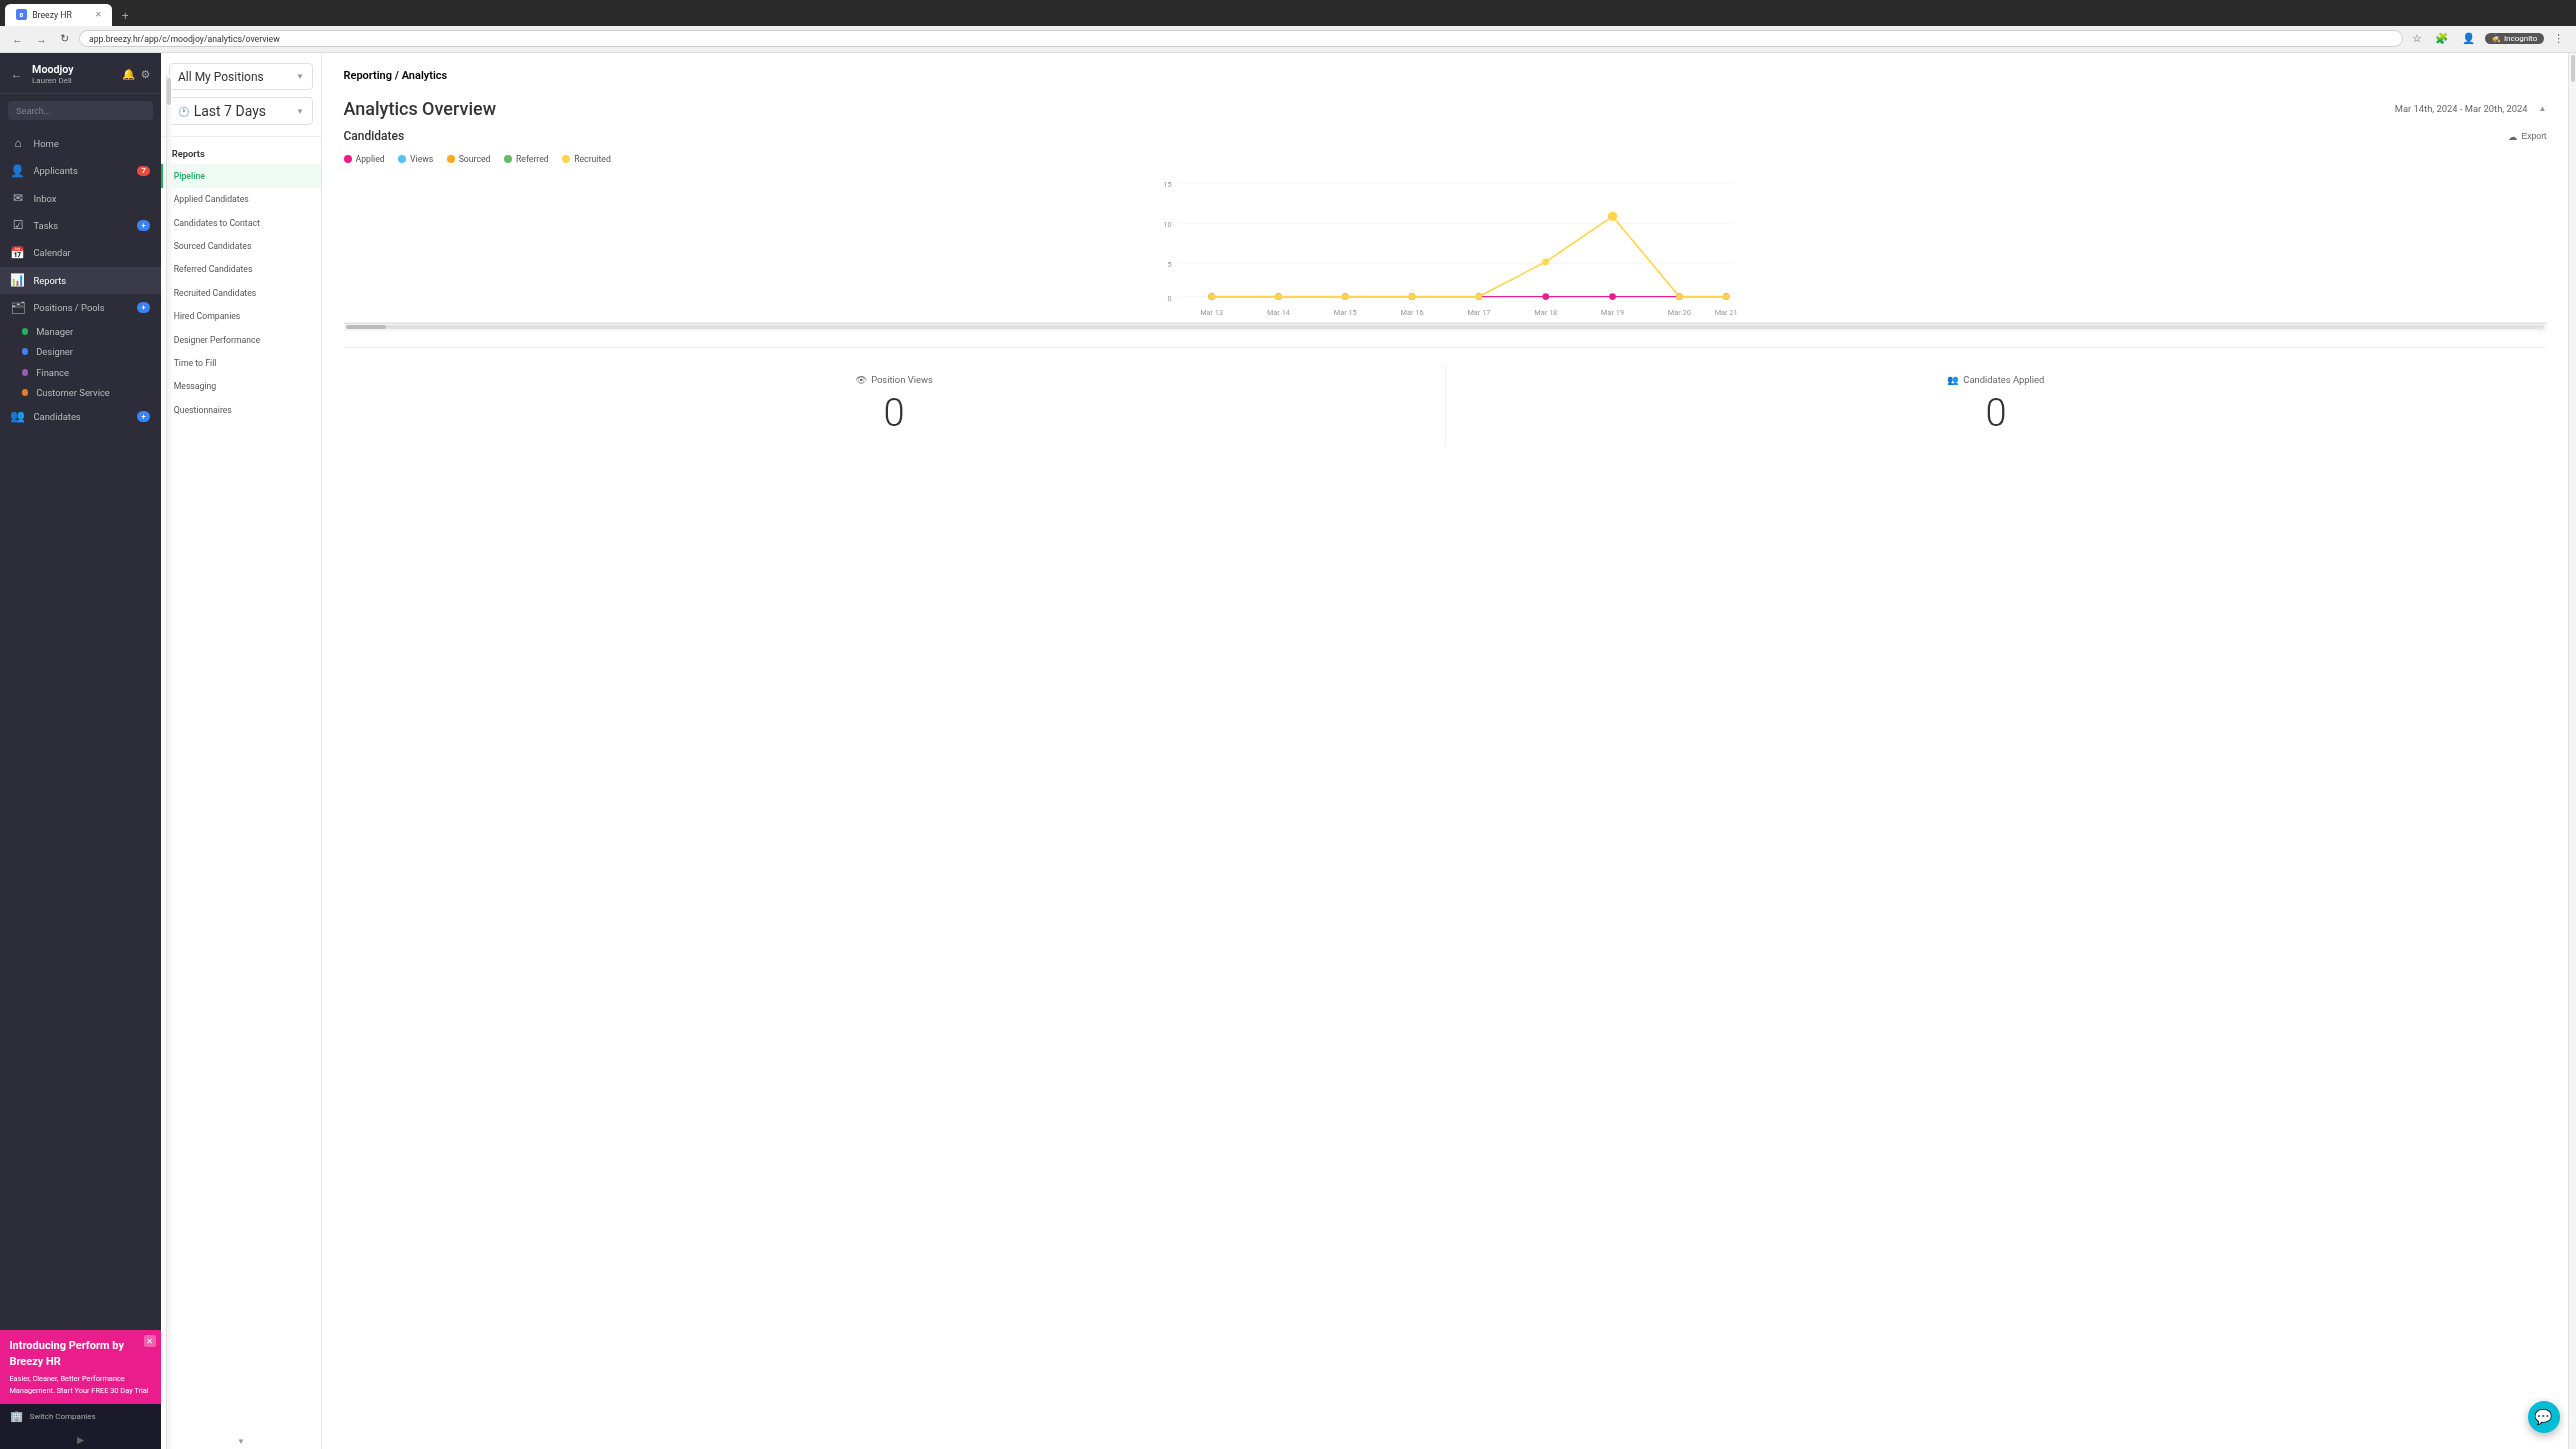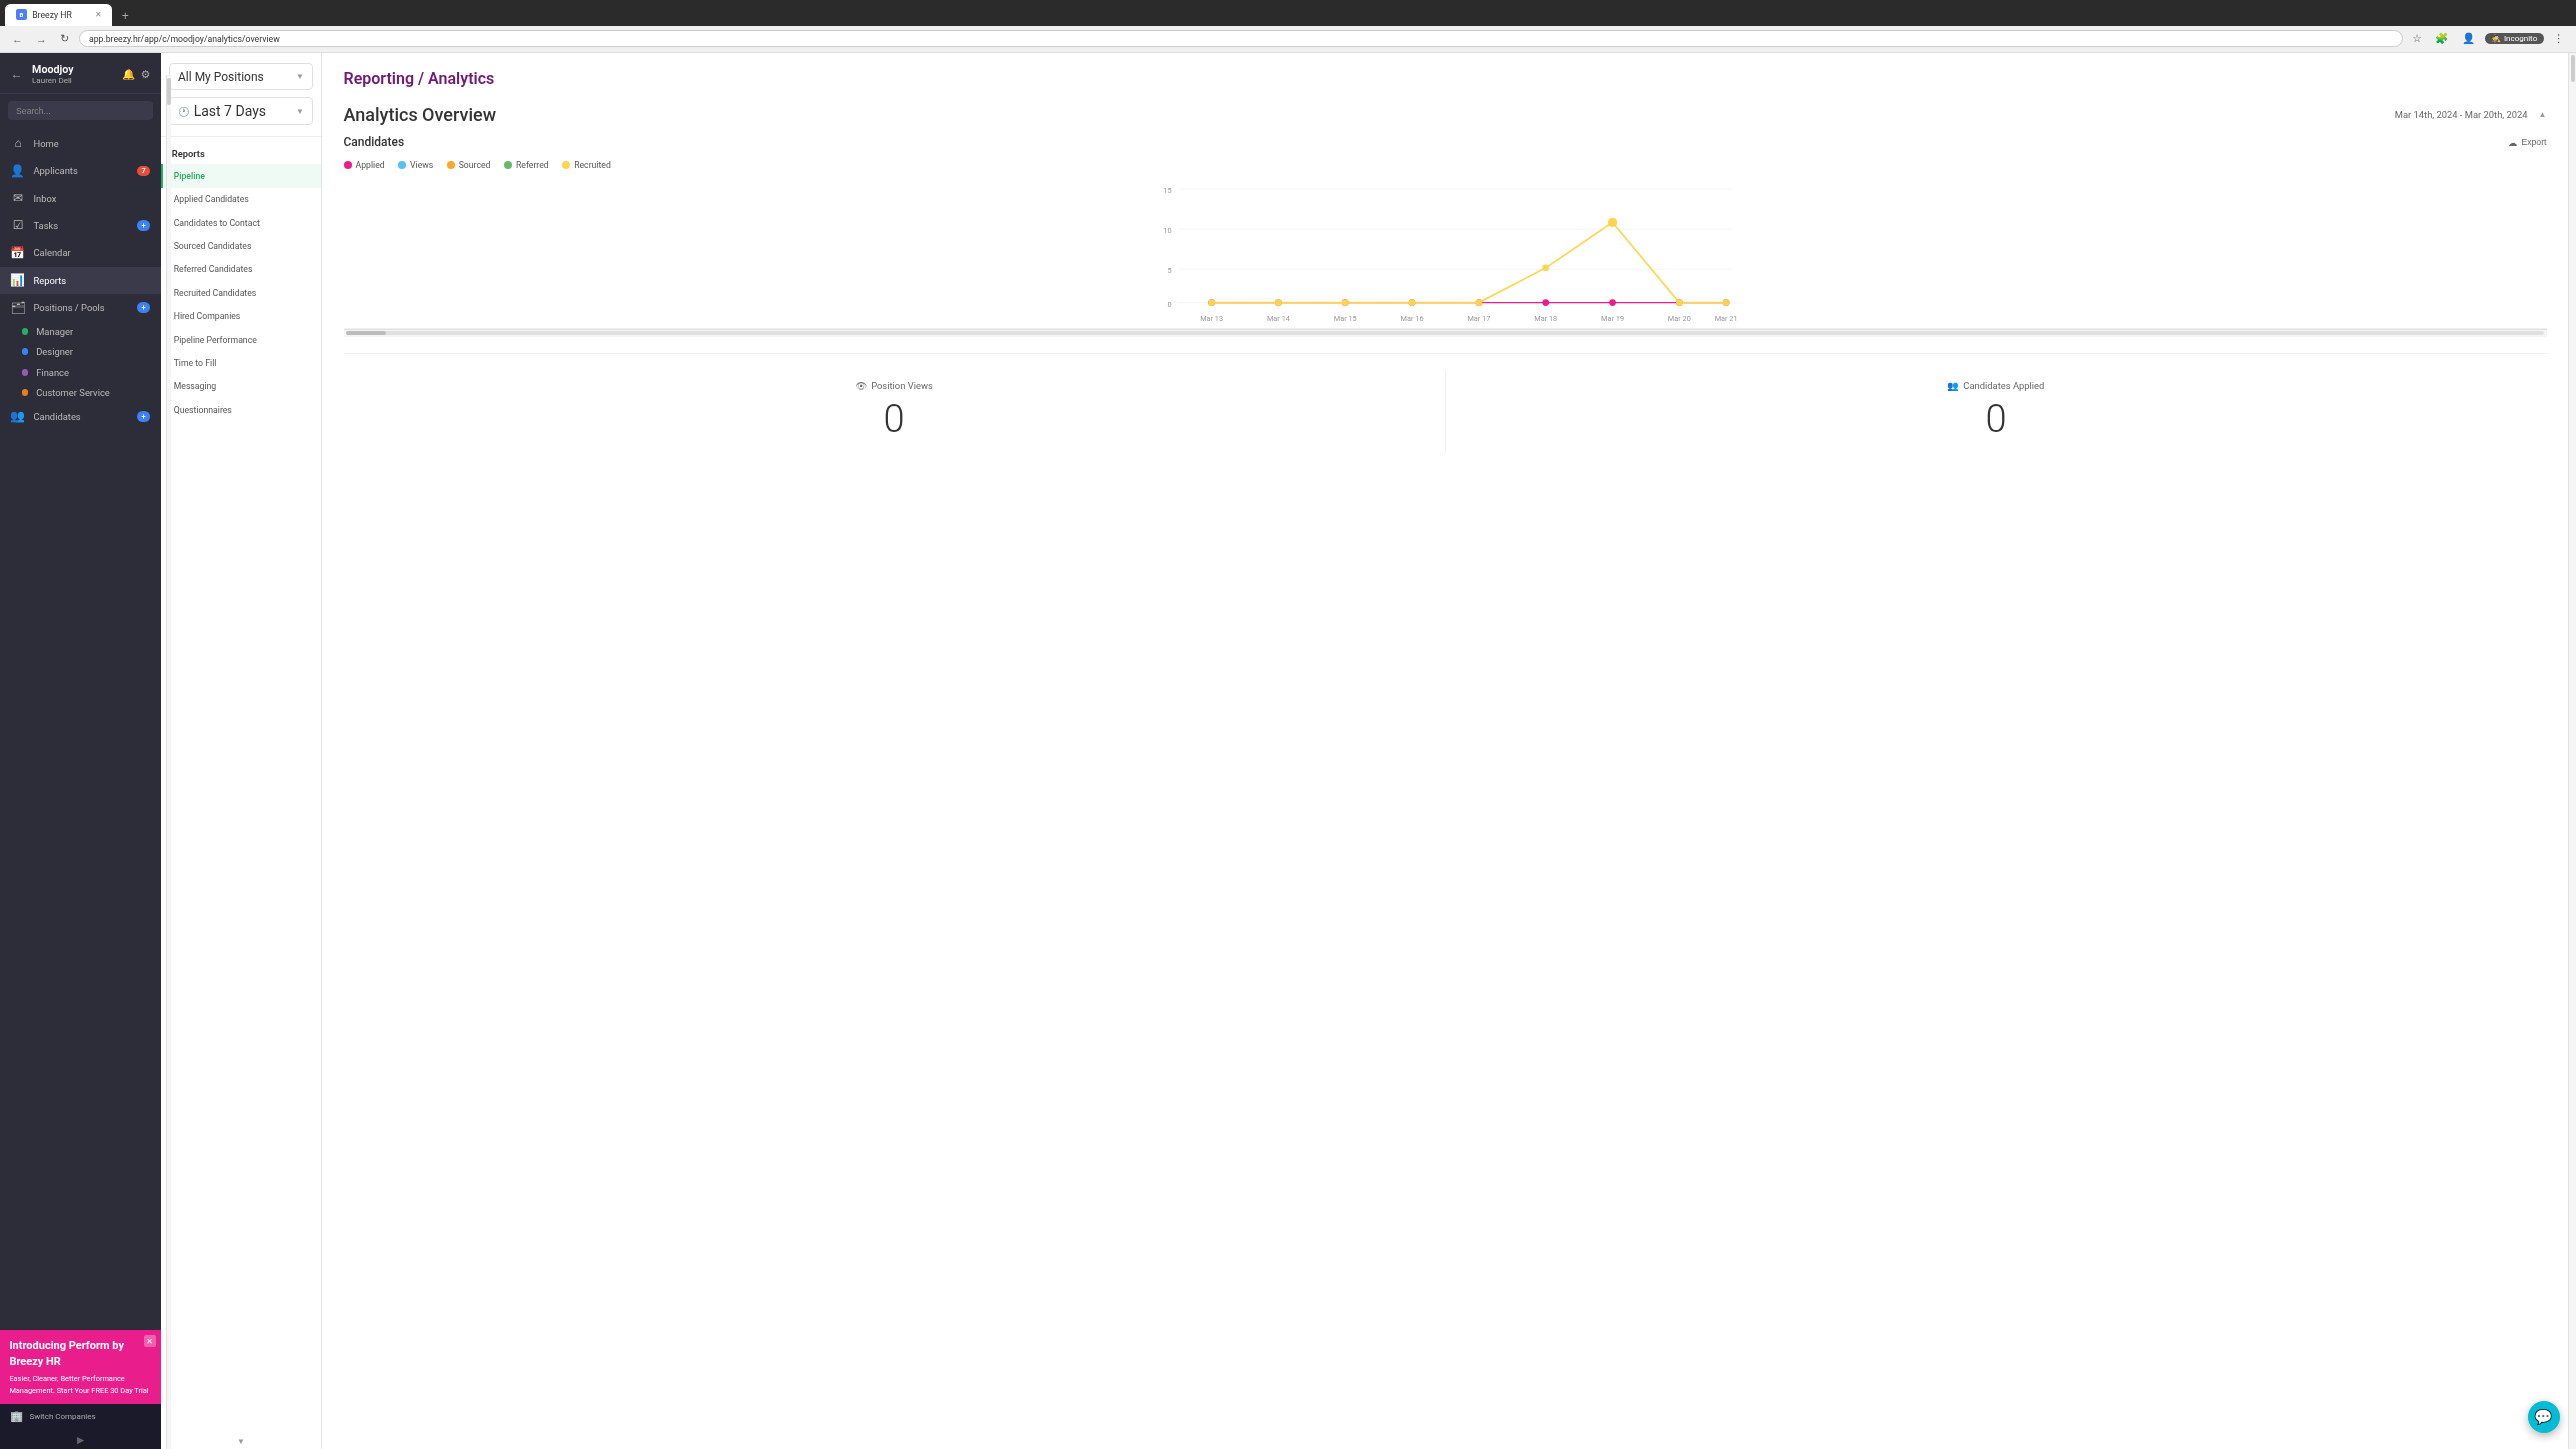--- a/index.html
+++ b/index.html
@@ -66,21 +66,21 @@
     .filter-time-icon { color: #666; font-size: 9.4px; }
     .filter-time-label { font-size: 14px; color: #333; flex: 1; }
     .reports-section-title { padding: 10.7px 10.7px 5.4px; font-size: 9.4px; font-weight: 600; color: #333; }
     .report-nav-item { padding: 6.7px 10.7px; cursor: pointer; color: #555; font-size: 8.7px; border-left: 2px solid transparent; }
     .report-nav-item.active { color: #27ae60; border-left-color: #27ae60; font-weight: 500; background: #f0faf5; }
     .scroll-indicator { display: flex; justify-content: center; padding: 2.7px; color: #999; font-size: 8px; }
 
     
     .analytics-content { flex: 1; background: white; overflow-y: auto; padding: 16px 21.5px; }
     .analytics-header { display: flex; align-items: center; justify-content: space-between; margin-bottom: 16px; }
-    .analytics-title { font-size: 16px; font-weight: 600; color: #701a75; }
+    .analytics-title { font-size: 11px; font-weight: 600; color: #000000; }
     .date-range { color: #666; font-size: 9.4px; display: flex; align-items: center; gap: 11px; }
     .date-range-arrow { color: #999; font-size: 8px; }
     .candidates-section { margin-bottom: 21.5px; }
     .section-header { display: flex; align-items: center; justify-content: space-between; margin-bottom: 10.7px; }
     .section-title { font-size: 12px; font-weight: 500; color: #333; }
     .export-btn { display: flex; align-items: center; gap: 4px; color: #666; font-size: 8.7px; cursor: pointer; border: none; background: none; }
     .export-icon { font-size: 9.4px; }
     .legend { display: flex; gap: 13.4px; margin-bottom: 10.7px; align-items: center; }
     .legend-item { display: flex; align-items: center; gap: 4px; font-size: 8.7px; color: #555; }
     .legend-dot { width: 8px; height: 8px; border-radius: 50%; }
@@ -258,21 +258,21 @@
 
         <div class="reports-section-title">Reports</div>
 
         <div class="report-nav-item active">Pipeline</div>
         <div class="report-nav-item">Applied Candidates</div>
         <div class="report-nav-item">Candidates to Contact</div>
         <div class="report-nav-item">Sourced Candidates</div>
         <div class="report-nav-item">Referred Candidates</div>
         <div class="report-nav-item">Recruited Candidates</div>
         <div class="report-nav-item">Hired Companies</div>
-        <div class="report-nav-item">Pipeline Performance</div>
+        <div class="report-nav-item">Designer Performance</div>
         <div class="report-nav-item">Time to Fill</div>
         <div class="report-nav-item">Messaging</div>
         <div class="report-nav-item">Questionnaires</div>
       </div>
       <div class="scroll-indicator">
         <span>▼</span>
       </div>
     </div>
 
     <div class="analytics-content">

